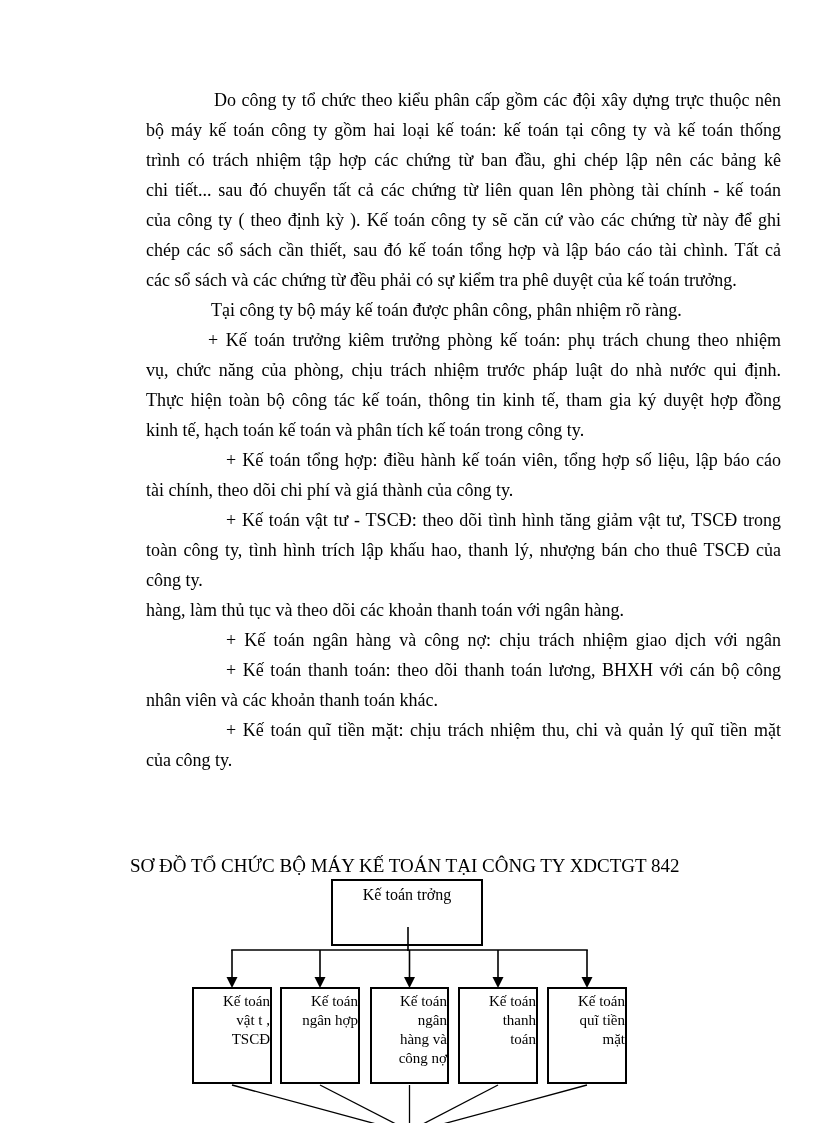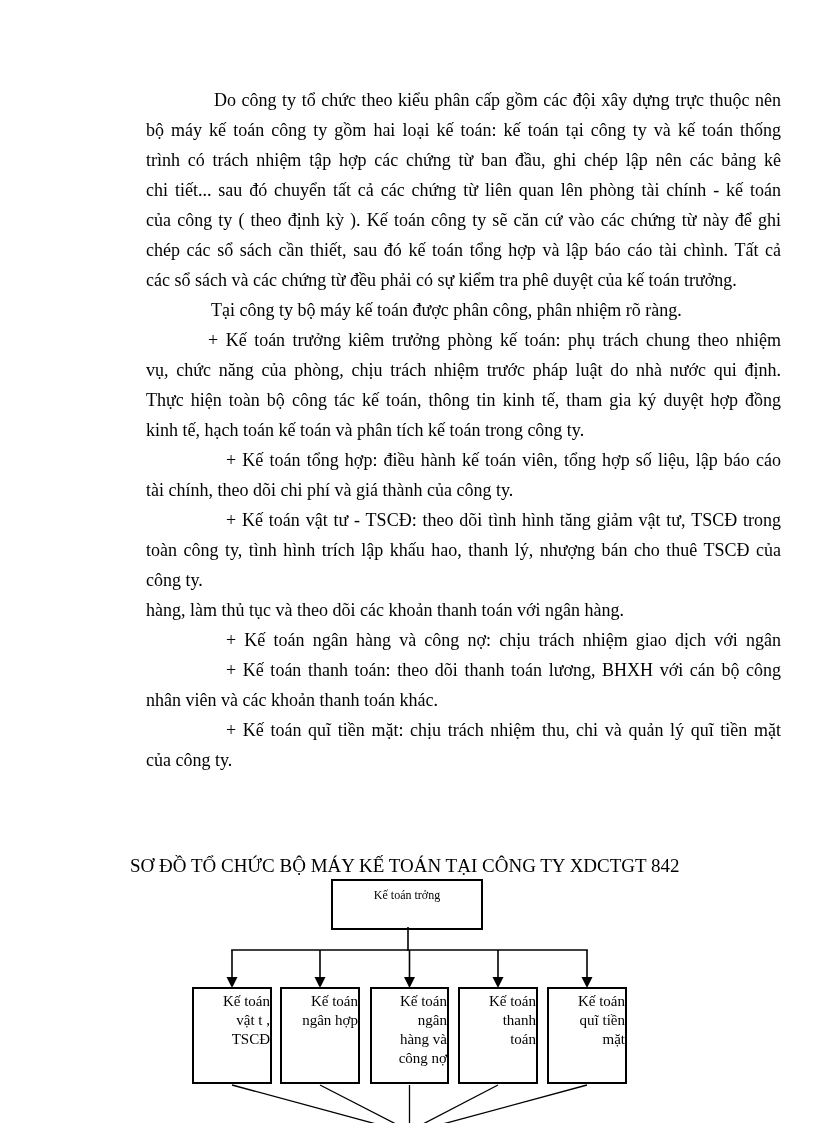--- a/index.html
+++ b/index.html
@@ -46,25 +46,25 @@
     margin-top: 24px;
   }
   
   .org-chart { position: absolute; left: 0; top: 0; width: 816px; height: 1123px; }
   .connectors { position: absolute; left: 0; top: 0; }
   .root-box {
     position: absolute;
     left: 331px;
     top: 879px;
     width: 152px;
-    height: 51px;
+    height: 67px;
     border: 2px solid #000;
     box-sizing: border-box;
     text-align: center;
-    font-size: 12px;
+    font-size: 16px;
     line-height: 20px;
     padding-top: 4px;
   }
   .dept-box {
     position: absolute;
     top: 987px;
     height: 97px;
     border: 2px solid #000;
     box-sizing: border-box;
     text-align: right;

